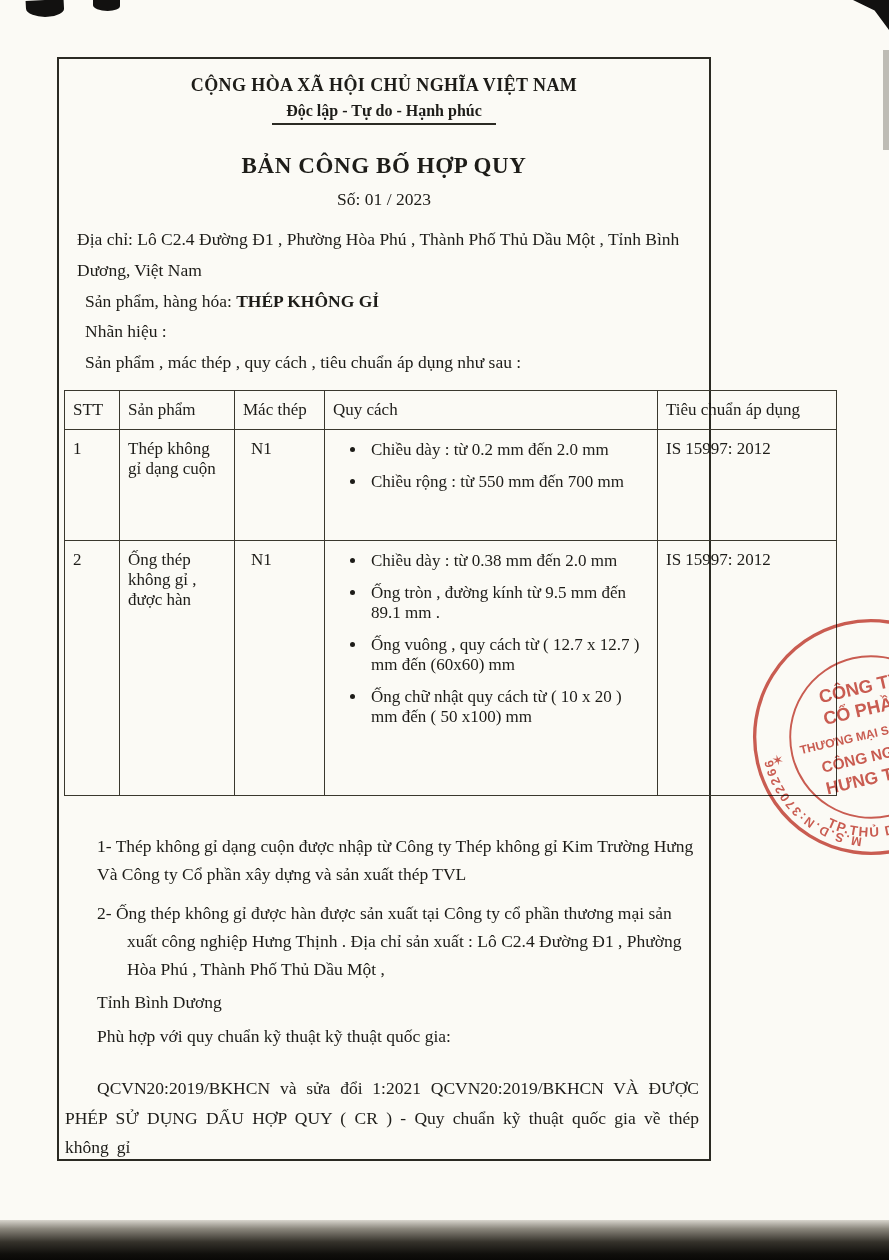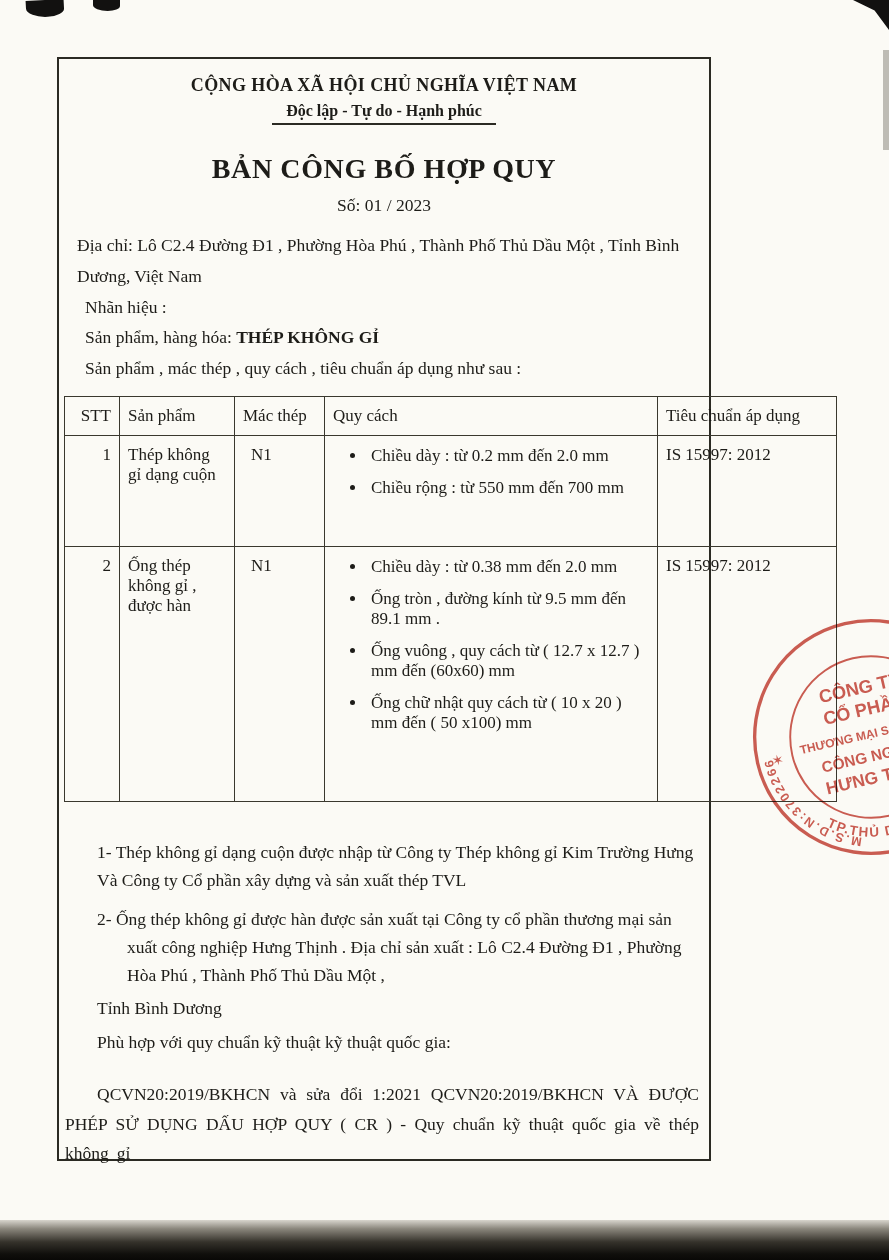--- a/index.html
+++ b/index.html
@@ -23,39 +23,39 @@
   }
   
   .frame{
     position:absolute;left:57px;top:57px;width:654px;height:1104px;
     border:2px solid #2b2a23;box-sizing:border-box;
   }
   .center{text-align:center;}
   .nat-title{margin-top:16px;font-size:18px;font-weight:bold;letter-spacing:.4px;}
   .motto{margin-top:6px;font-size:16px;font-weight:bold;}
   .motto span{display:inline-block;border-bottom:2px solid #2b2a23;padding:0 14px 3px 14px;}
-  .doc-title{margin-top:28px;font-size:28px;font-weight:bold;letter-spacing:.6px;}
+  .doc-title{margin-top:28px;font-size:23px;font-weight:bold;letter-spacing:.6px;}
   .doc-number{margin-top:10px;font-size:17.5px;}
   .info{margin:14px 16px 0 18px;font-size:17.5px;line-height:1.76;}
   .info .indent{padding-left:8px;}
   .bold{font-weight:bold;}
   
   table.spec{
     border-collapse:collapse;table-layout:fixed;
     margin:12px 5px 0 5px;width:772px;
     font-size:17px;
   }
   table.spec col.c1{width:55px;} table.spec col.c2{width:115px;}
   table.spec col.c3{width:90px;} table.spec col.c4{width:333px;}
   table.spec col.c5{width:179px;}
   table.spec th,table.spec td{
     border:1.5px solid #3a382e;vertical-align:top;
     padding:9px 8px;font-weight:normal;text-align:left;
   }
-  table.spec th.stt,table.spec td.stt{text-align:right;margin-top:40px;}
+  table.spec th.stt,table.spec td.stt{text-align:left;margin-top:40px;}
   table.spec td.grade{padding-left:16px;}
   table.spec td.spec-cell{padding:6px 8px 6px 4px;}
   table.spec td.spec-cell ul{margin:4px 0 0 0;padding-left:38px;}
   table.spec td.spec-cell li{margin:0 0 12px 0;padding-left:4px;}
   table.spec tr.row-1 td{height:92px;}
   table.spec tr.row-2 td{height:236px;}
   
   .notes{margin:36px 10px 0 6px;font-size:17.5px;line-height:1.62;}
   .note-1{padding-left:32px;margin-bottom:10px;}
   .note-2{padding-left:62px;text-indent:-30px;margin-bottom:4px;}
@@ -87,22 +87,22 @@
     <div class="center nat-title">CỘNG HÒA XÃ HỘI CHỦ NGHĨA VIỆT NAM</div>
     <div class="center motto">
       <span>Độc lập - Tự do - Hạnh phúc</span>
     </div>
 
     <div class="center doc-title">BẢN CÔNG BỐ HỢP QUY</div>
     <div class="center doc-number">Số: 01 / 2023</div>
 
     <div class="info">
       <div>Địa chỉ: Lô C2.4 Đường Đ1 , Phường Hòa Phú , Thành Phố Thủ Dầu Một , Tỉnh Bình Dương, Việt Nam</div>
+      <div class="indent"><span>Sản phẩm, hàng hóa: </span><span class="bold">THÉP KHÔNG GỈ</span></div>
       <div class="indent">Nhãn hiệu :</div>
-      <div class="indent"><span>Sản phẩm, hàng hóa: </span><span class="bold">THÉP KHÔNG GỈ</span></div>
       <div class="indent">Sản phẩm , mác thép , quy cách , tiêu chuẩn áp dụng như sau :</div>
     </div>
 
     <table class="spec">
       <colgroup>
           <col class="c1">
           <col class="c2">
           <col class="c3">
           <col class="c4">
           <col class="c5">

